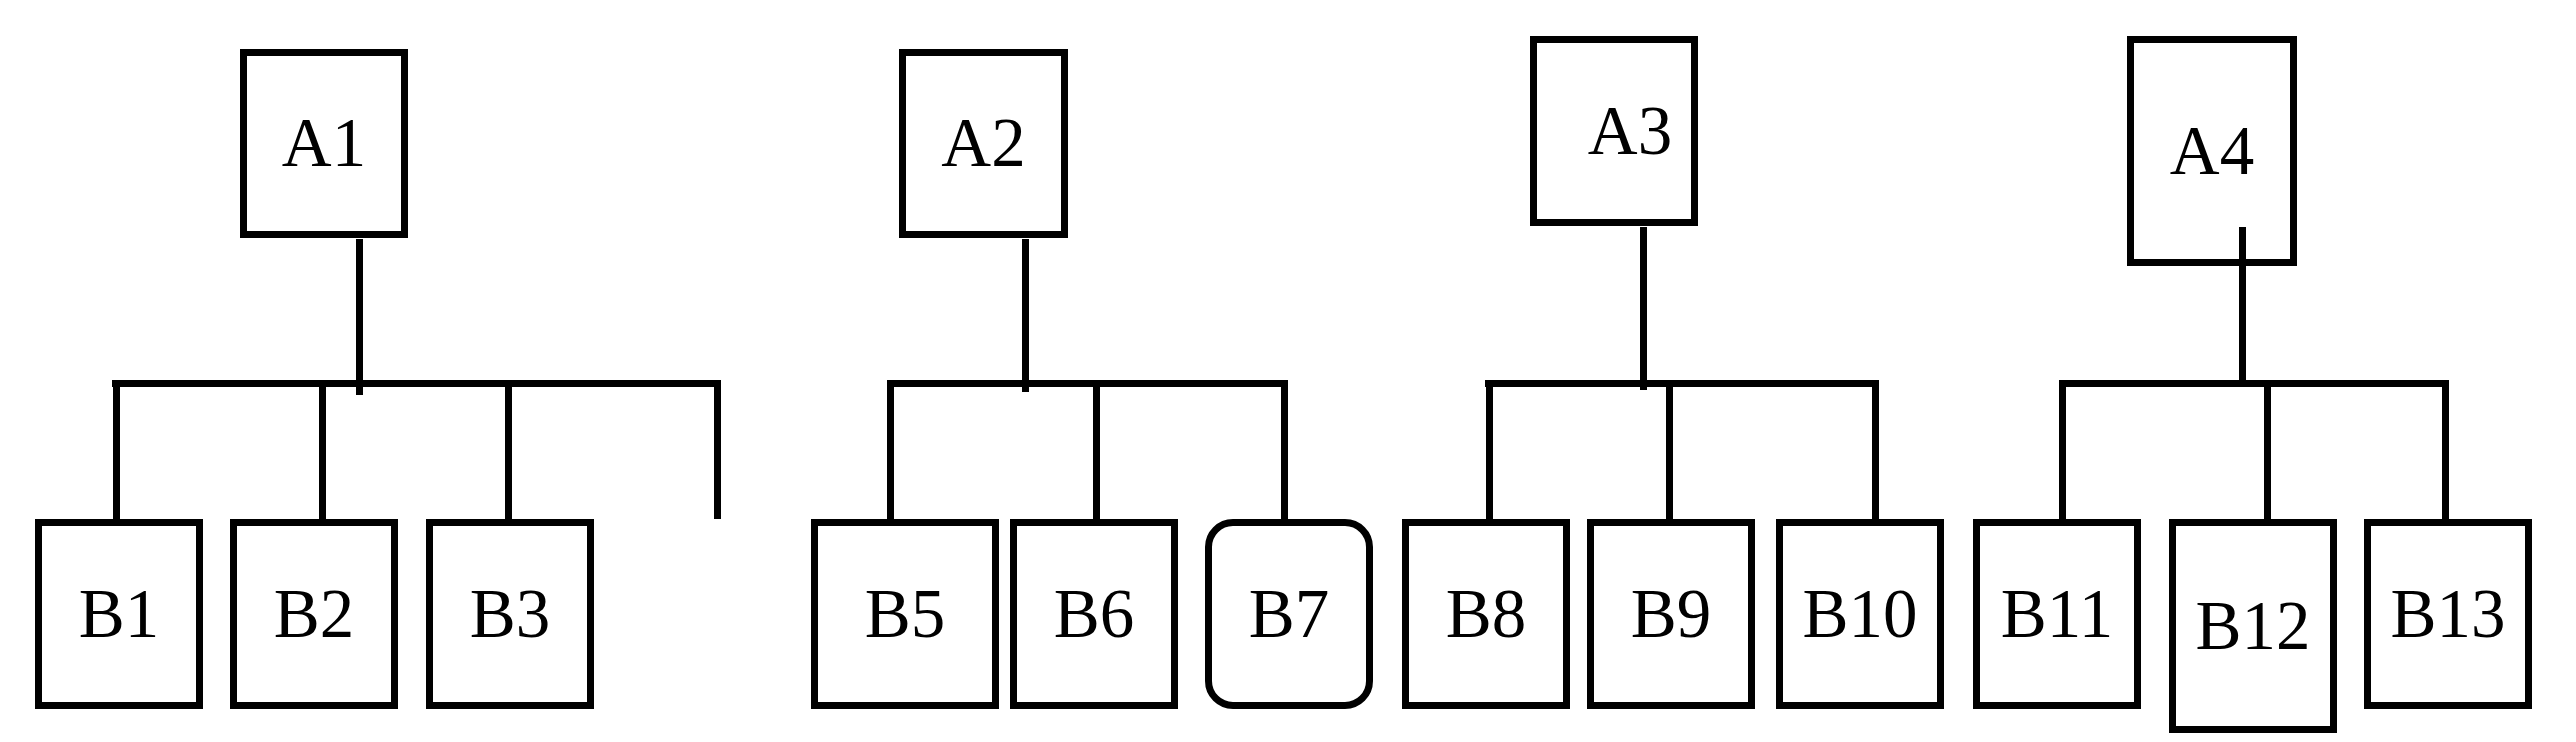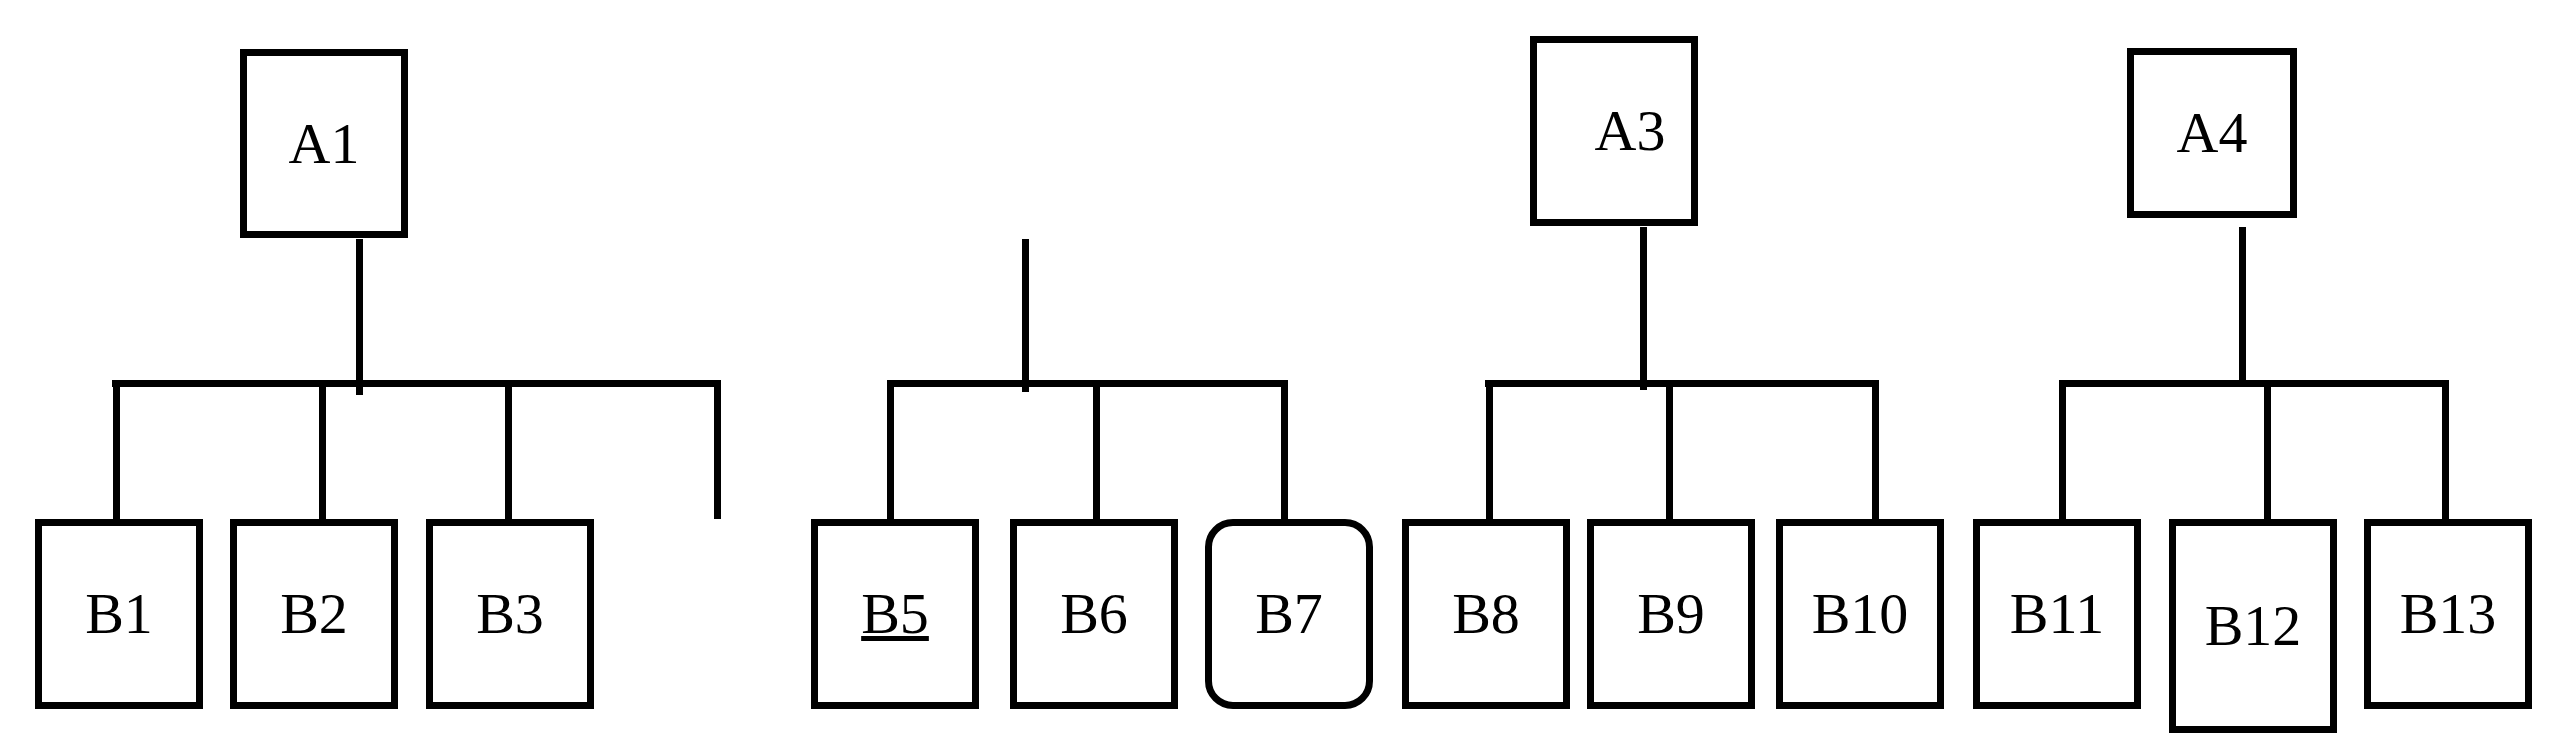--- a/index.html
+++ b/index.html
@@ -16,21 +16,21 @@
     overflow: hidden;
   }
   .box {
     position: absolute;
     box-sizing: border-box;
     border: 7px solid #000000;
     background: #ffffff;
     display: flex;
     align-items: center;
     justify-content: center;
-    font-size: 58px;
+    font-size: 69px;
     line-height: 1;
     color: #000000;
     white-space: nowrap;
   }
   .hline, .vline {
     position: absolute;
     background: #000000;
   }
 </style>
 </head>
@@ -40,38 +40,39 @@
     <div class="box" style="left: 240px; top: 49px; width: 168px; height: 189px;">A1</div>
     <div class="vline" style="left: 356px; top: 239px; width: 7px; height: 156px;"></div>
     <div class="hline" style="left: 112px; top: 380px; width: 608px; height: 7px;"></div>
     <div class="vline" style="left: 113px; top: 380px; width: 7px; height: 139px;"></div>
     <div class="box" style="left: 35px; top: 519px; width: 168px; height: 190px;">B1</div>
     <div class="vline" style="left: 319px; top: 380px; width: 7px; height: 139px;"></div>
     <div class="box" style="left: 230px; top: 519px; width: 168px; height: 190px;">B2</div>
     <div class="vline" style="left: 505px; top: 380px; width: 7px; height: 139px;"></div>
     <div class="box" style="left: 426px; top: 519px; width: 168px; height: 190px;">B3</div>
     <div class="vline" style="left: 714px; top: 380px; width: 7px; height: 139px;"></div>
+    <div class="box" style="left: 899px; top: 49px; width: 169px; height: 189px;">A2</div>
     <div class="vline" style="left: 1022px; top: 239px; width: 7px; height: 153px;"></div>
     <div class="hline" style="left: 887px; top: 380px; width: 400px; height: 7px;"></div>
     <div class="vline" style="left: 887px; top: 380px; width: 7px; height: 139px;"></div>
-    <div class="box" style="left: 811px; top: 519px; width: 168px; height: 190px; text-decoration: underline;">B5</div>
+    <div class="box" style="left: 811px; top: 519px; width: 188px; height: 190px;">B5</div>
     <div class="vline" style="left: 1093px; top: 380px; width: 7px; height: 139px;"></div>
     <div class="box" style="left: 1010px; top: 519px; width: 168px; height: 190px;">B6</div>
     <div class="vline" style="left: 1281px; top: 380px; width: 7px; height: 139px;"></div>
     <div class="box" style="left: 1205px; top: 519px; width: 168px; height: 190px; border-radius: 28px;">B7</div>
     <div class="box" style="left: 1530px; top: 36px; width: 168px; height: 190px; padding-left: 32px;">A3</div>
     <div class="vline" style="left: 1640px; top: 227px; width: 7px; height: 163px;"></div>
     <div class="hline" style="left: 1485px; top: 380px; width: 394px; height: 7px;"></div>
     <div class="vline" style="left: 1486px; top: 380px; width: 7px; height: 139px;"></div>
     <div class="box" style="left: 1402px; top: 519px; width: 168px; height: 190px;">B8</div>
     <div class="vline" style="left: 1666px; top: 380px; width: 7px; height: 139px;"></div>
     <div class="box" style="left: 1587px; top: 519px; width: 168px; height: 190px;">B9</div>
     <div class="vline" style="left: 1872px; top: 380px; width: 7px; height: 139px;"></div>
     <div class="box" style="left: 1776px; top: 519px; width: 168px; height: 190px;">B10</div>
-    <div class="box" style="left: 2127px; top: 36px; width: 170px; height: 170px; margin-top: 12px;">A4</div>
+    <div class="box" style="left: 2127px; top: 36px; width: 170px; height: 230px;">A4</div>
     <div class="vline" style="left: 2239px; top: 227px; width: 7px; height: 160px;"></div>
     <div class="hline" style="left: 2059px; top: 380px; width: 389px; height: 7px;"></div>
     <div class="vline" style="left: 2059px; top: 380px; width: 7px; height: 139px;"></div>
     <div class="box" style="left: 1973px; top: 519px; width: 168px; height: 190px;">B11</div>
     <div class="vline" style="left: 2264px; top: 380px; width: 7px; height: 139px;"></div>
     <div class="box" style="left: 2169px; top: 519px; width: 168px; height: 214px;">B12</div>
     <div class="vline" style="left: 2442px; top: 380px; width: 7px; height: 139px;"></div>
     <div class="box" style="left: 2364px; top: 519px; width: 168px; height: 190px;">B13</div>
   </div>
 

